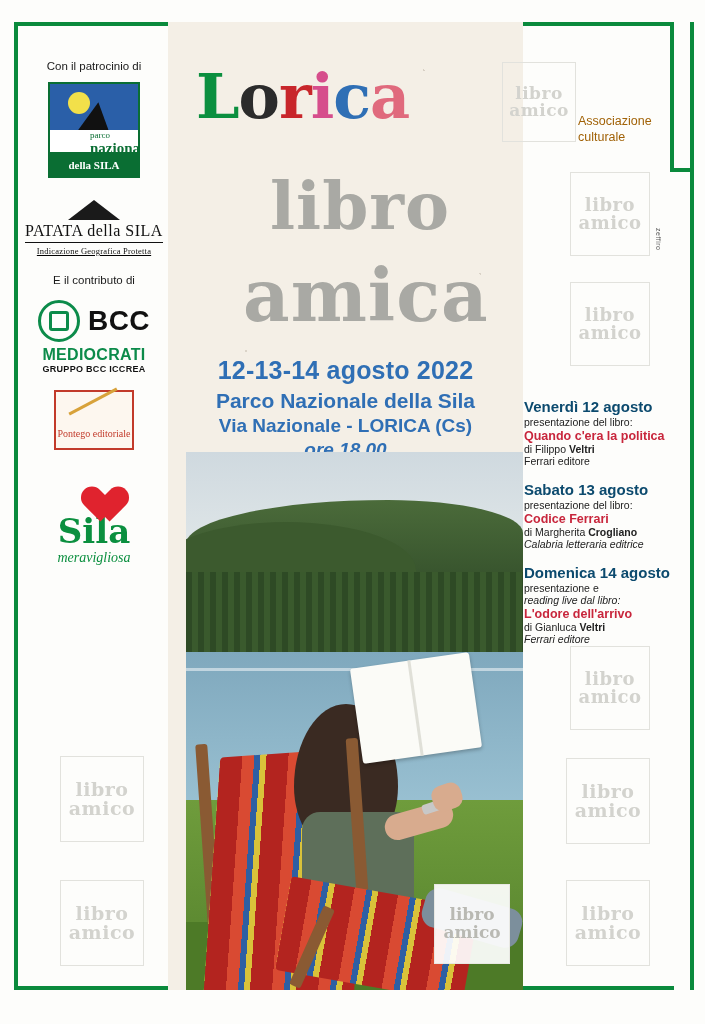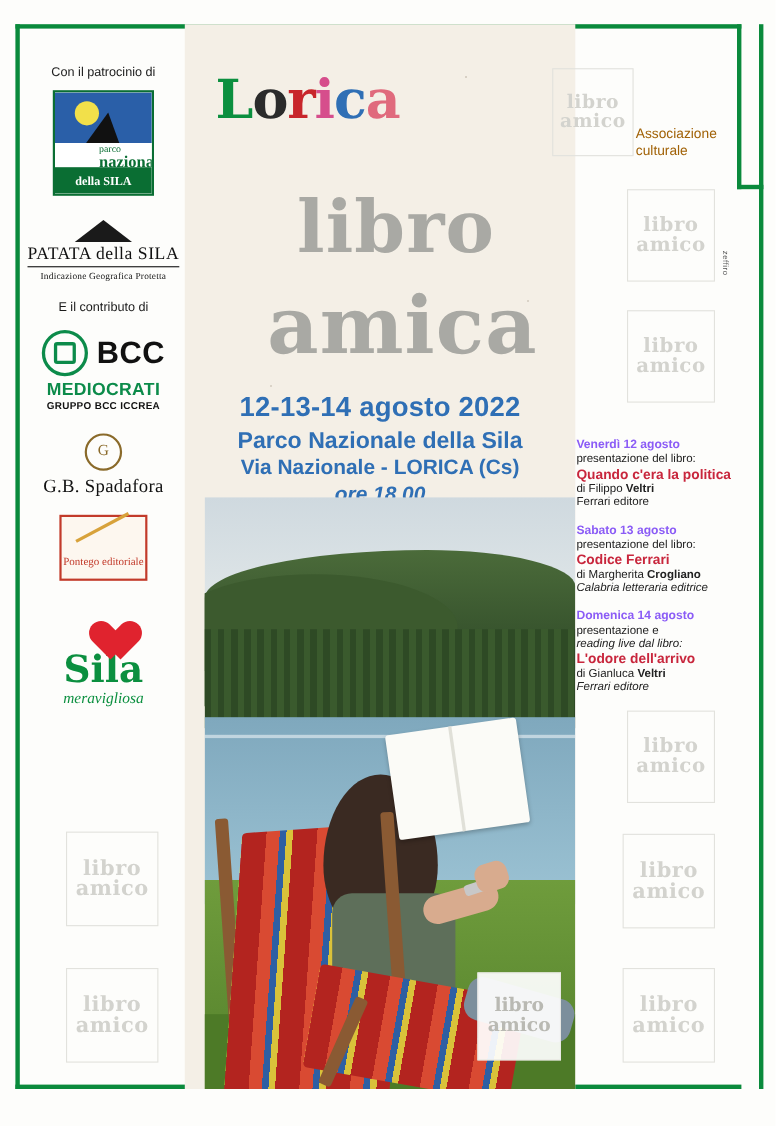--- a/index.html
+++ b/index.html
@@ -81,21 +81,21 @@
       radial-gradient(circle at 22% 34%, rgba(180,170,155,.4) 0 1px, transparent 1px),
       radial-gradient(circle at 58% 44%, rgba(180,170,155,.35) 0 1px, transparent 1px);
   }
 
   
   .title-lorica {
     position: absolute;
     left: 196px; top: 66px;
     font-family: "DejaVu Serif", serif;
     font-weight: 700;
-    font-size: 49px;
+    font-size: 62px;
     letter-spacing: -1px;
     line-height: 1;
     white-space: nowrap;
   }
   .title-lorica span { display:inline-block; }
   .t-green { color: #0b8f3f; }
   .t-dark  { color: #2b2b2b; }
   .t-red   { color: #c8262b; }
   .t-pink  { color: #d64e8c; }
   .t-blue  { color: #2f6fb5; }
@@ -165,20 +165,21 @@
   .lp-band { position:absolute; left:0; top:46px; right:0; height:18px; background:#ffffff; }
   .lp-t1 { position:absolute; left:40px; top:46px; font-size:9px; color:#0a6e33; font-family:"Liberation Serif",serif; }
   .lp-t2 { position:absolute; left:40px; top:56px; font-size:15px; color:#0a6e33; font-family:"Liberation Serif",serif;font-weight:bold; }
   .lp-green { position:absolute; left:0; bottom:0; right:0; height:24px; background:#0a6e33; }
   .lp-t3 { position:absolute; left:0; right:0; bottom:5px; text-align:center; font-size:11px; color:#ffffff; font-weight:700; font-family:"Liberation Serif",serif;}
 
   .logo-patata {
     margin: 22px auto 0;
     width: 140px;
     text-align: center;
+    text-decoration: underline;
   }
   .patata-mount {
     width: 0; height: 0; margin: 0 auto;
     border-left: 26px solid transparent;
     border-right: 26px solid transparent;
     border-bottom: 20px solid #1a1a1a;
   }
   .patata-name {
     font-family: "Liberation Serif", serif;
     font-size: 16px;
@@ -293,23 +294,23 @@
   }
 
   .programme {
     position: absolute;
     left: 524px; top: 398px;
     width: 165px;
     color: #1a1a1a;
   }
   .prog-block { margin-bottom: 14px; }
   .prog-day {
-    color: #8b5cf6;
+    color: #0c4a6e;
     font-weight: 700;
-    font-size: 11px;
+    font-size: 15px;
     margin-bottom: 1px;
   }
   .prog-pres { font-size: 10.5px; color: #222; }
   .prog-pres em { font-style: italic; }
   .prog-title {
     color: #c8263c;
     font-weight: 700;
     font-size: 12.5px;
     margin-top: 1px;
   }
@@ -476,24 +477,20 @@
 
     <div class="logo-bcc">
       <div class="bcc-row">
         <div class="bcc-mark"></div>
         <div class="bcc-text">BCC</div>
       </div>
       <div class="bcc-medio">MEDIOCRATI</div>
       <div class="bcc-gruppo">GRUPPO BCC ICCREA</div>
     </div>
 
-    <div class="logo-spadafora">
-      <div class="spad-seal"></div>
-      <div class="spad-name">G.B. Spadafora</div>
-    </div>
 
     <div class="logo-pontego">
       <div class="pg-pen"></div>
       <div class="pg-text">Pontego editoriale</div>
     </div>
 
     <div class="logo-sila">
       <div class="sila-heart"></div>
       <div class="sila-word">Sila</div>
       <div class="sila-sub">meravigliosa</div>

